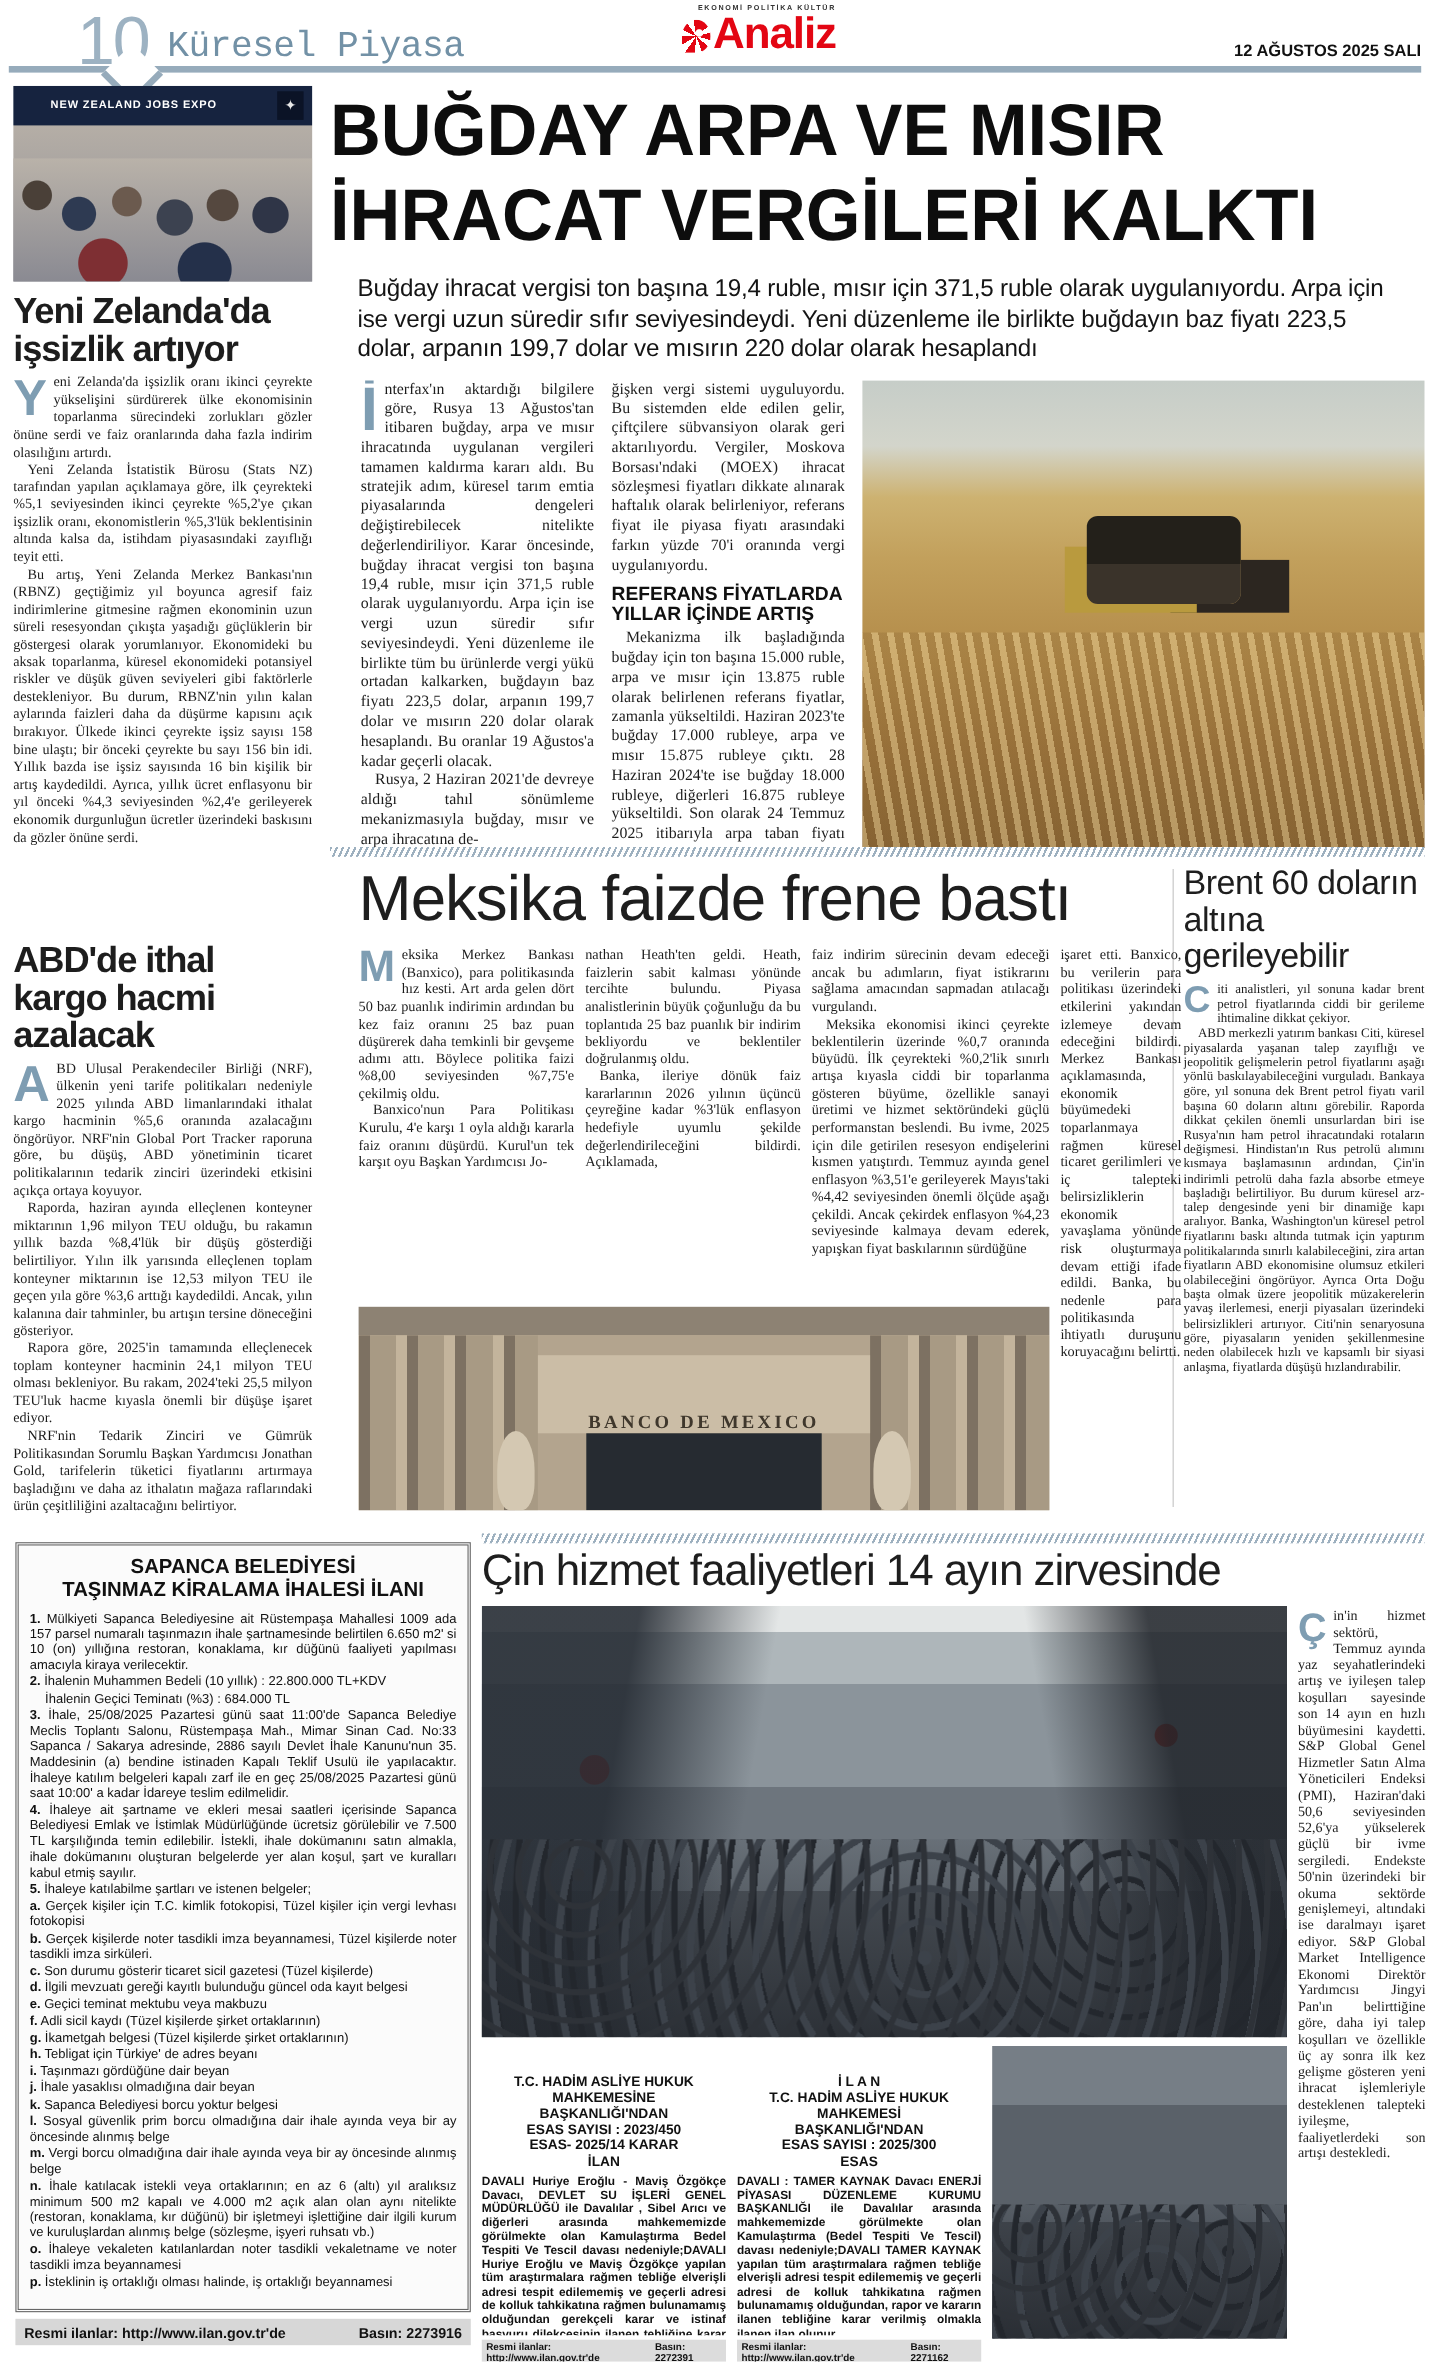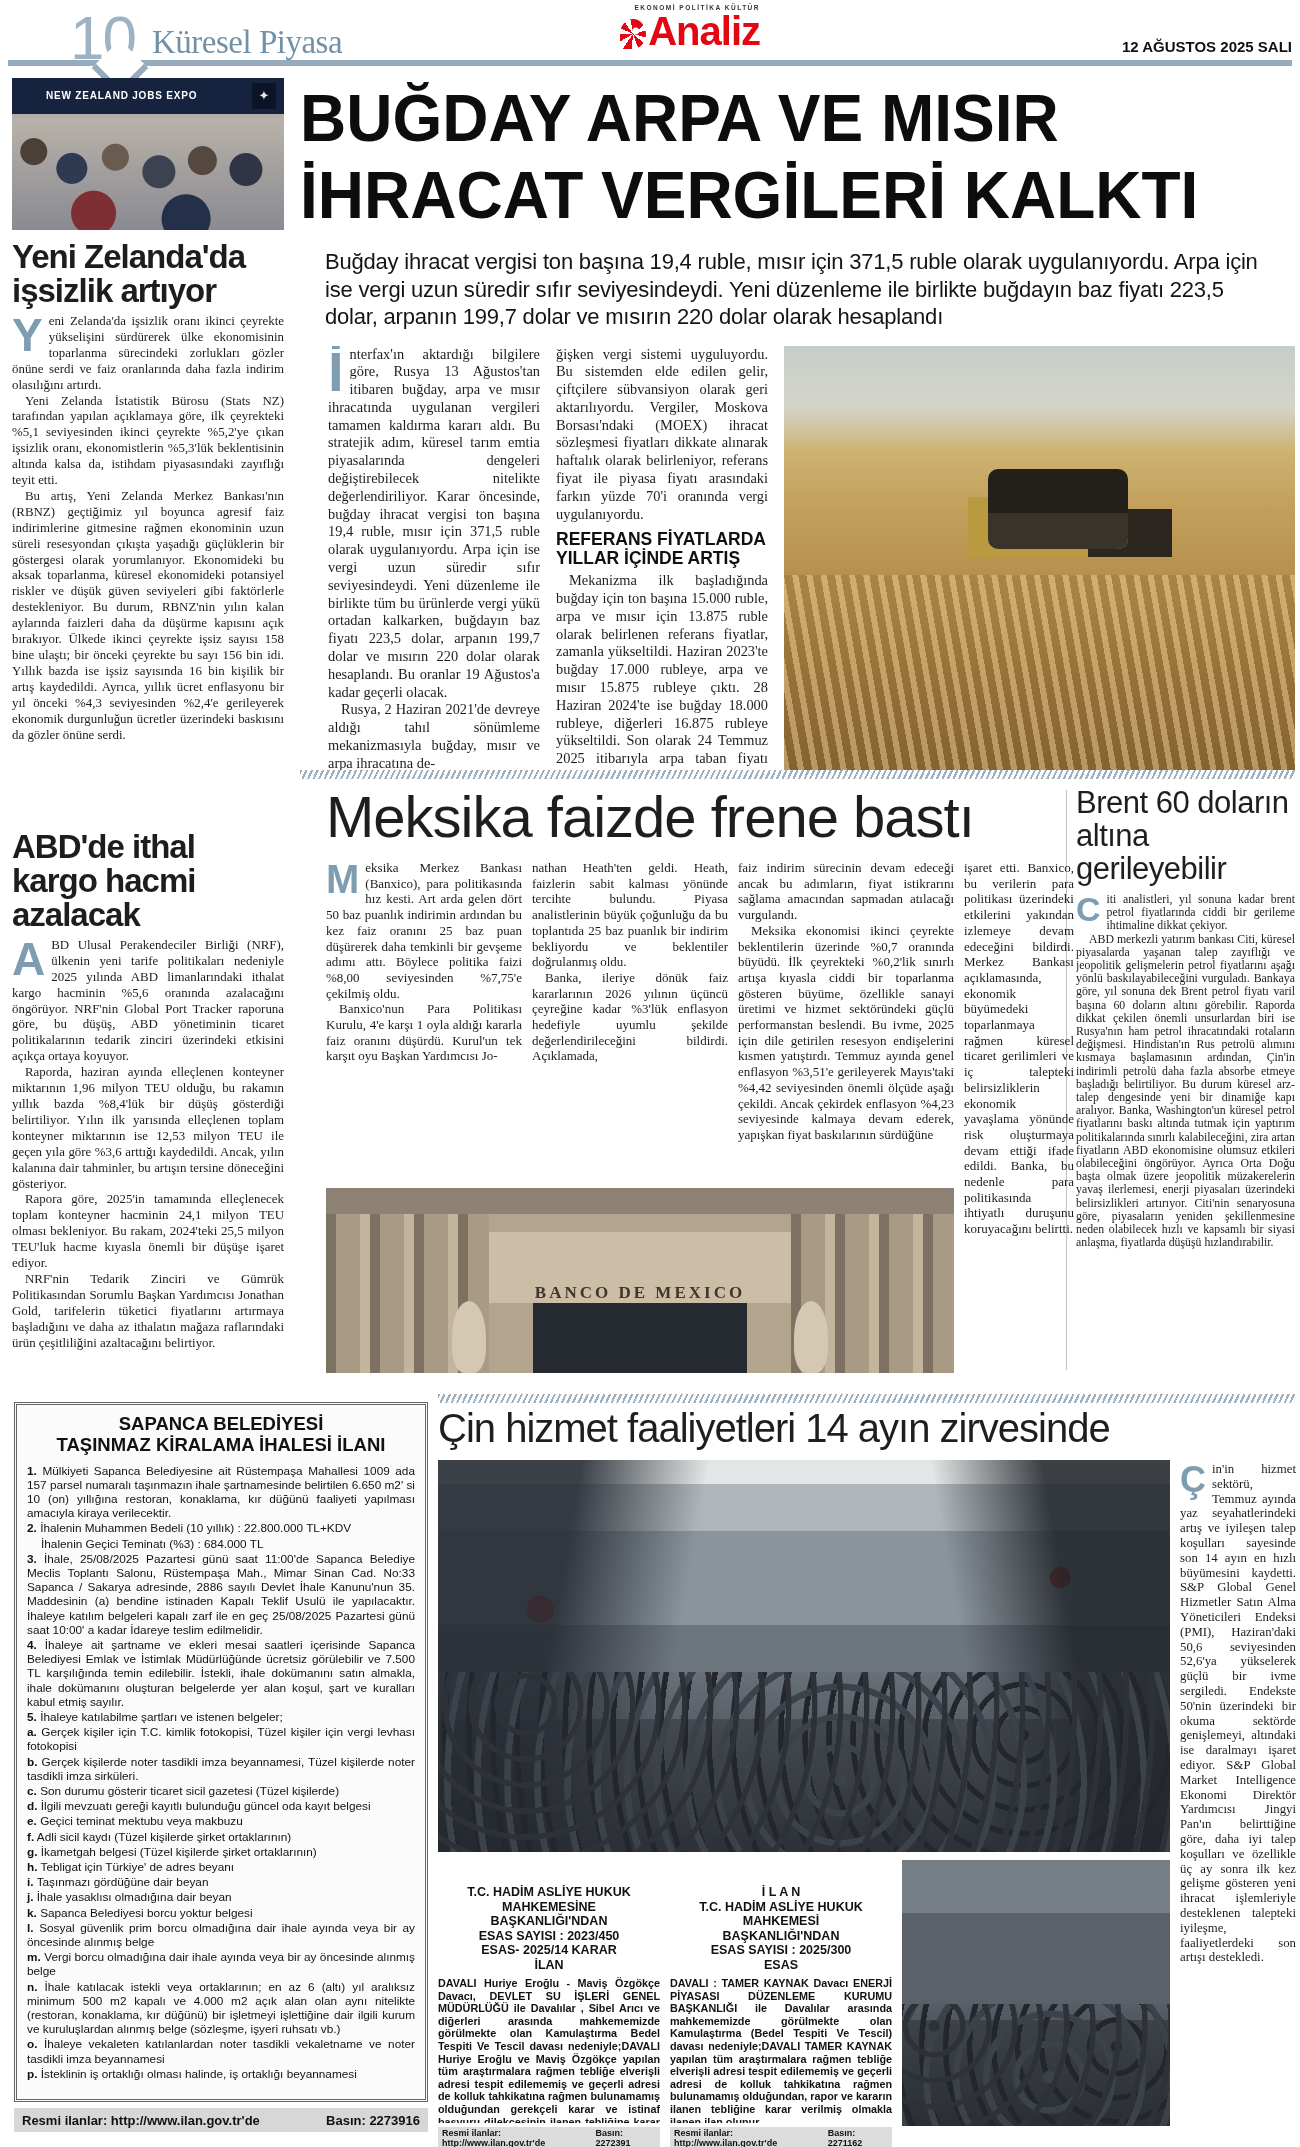--- a/index.html
+++ b/index.html
@@ -2,21 +2,21 @@
 <html><head>
 <meta charset="utf-8">
 <style>
   html,body{margin:0;padding:0;background:#ffffff;}
   #page{position:relative;width:1300px;height:2147px;background:#fff;overflow:hidden;
         font-family:"Liberation Serif","DejaVu Serif",serif;color:#1c1c1c;}
   
   #hdr{position:absolute;left:0;top:0;width:1300px;height:70px;}
   #hdr-num{position:absolute;left:70px;top:2px;font-family:"Liberation Sans",sans-serif;
            font-size:62px;color:#9db2c2;letter-spacing:-2px;}
-  #hdr-sec{position:absolute;left:152px;top:24px;font-family:Liberation Serif, serif;
+  #hdr-sec{position:absolute;left:152px;top:24px;font-family:Liberation Mono, monospace;
            font-size:33px;color:#7291a6;letter-spacing:-0.5px;}
   #hdr-logo{position:absolute;left:560px;top:4px;width:200px;text-align:right;}
   #hdr-logo .tag{display:block;font-family:"Liberation Sans",sans-serif;font-size:6.5px;
            letter-spacing:1.5px;color:#333;font-weight:bold;}
   #hdr-logo .word{font-family:"Liberation Sans",sans-serif;font-weight:bold;font-size:40px;
            color:#e30613;letter-spacing:-1px;line-height:1;}
   .logo-swoosh{display:inline-block;width:26px;height:30px;vertical-align:-4px;margin-right:2px;
            background:radial-gradient(circle at 60% 40%,#fff 0 3px,transparent 4px),
                       repeating-conic-gradient(from 20deg,#e30613 0 30deg,#fff 30deg 55deg);
            border-radius:50% 50% 50% 10%;}
@@ -36,21 +36,21 @@
            line-height:1.08;color:#101010;margin:7px 0 4px 0 !important;text-align:left !important;
            text-indent:0 !important;}
   .hatch{position:absolute;height:9px;
          background:repeating-linear-gradient(115deg,#9db0bf 0 2px,#ffffff 2px 5px);}
   .vrule{position:absolute;width:1px;background:#c2c2c2;}
   .ph{position:relative;overflow:hidden;}
   .footer-bar{background:#d7d7d7;display:flex;justify-content:space-between;align-items:center;
          font-family:"Liberation Sans",sans-serif;font-weight:bold;color:#111;padding:0 8px;}
   
   #sidebar{position:absolute;left:12px;top:78px;width:272px;height:1318px;overflow:hidden;}
-  #nz-photo{width:272px;height:152px;background:linear-gradient(180deg,#98a3ae 0,#98a3ae 36px,#b5aea6 36px,#8d8e95 100%);}
+  #nz-photo{width:272px;height:178px;background:linear-gradient(180deg,#98a3ae 0,#98a3ae 36px,#b5aea6 36px,#8d8e95 100%);}
   #nz-photo .banner{position:absolute;top:0;left:0;right:0;height:36px;background:#16233f;}
   #nz-photo .banner span{position:absolute;left:34px;top:12px;color:#fff;font-size:10px;
         font-weight:bold;letter-spacing:.8px;font-family:"Liberation Sans",sans-serif;}
   #nz-photo .fern{position:absolute;right:8px;top:5px;width:24px;height:26px;background:#0b1326;
         color:#e8e8e8;font-size:13px;text-align:center;line-height:26px;}
   #nz-photo .crowd{position:absolute;left:0;right:0;bottom:0;height:112px;
      background:
       radial-gradient(circle at 8% 30%,#4a4038 0 13px,transparent 14px),
       radial-gradient(circle at 22% 45%,#2e3a52 0 15px,transparent 16px),
       radial-gradient(circle at 38% 35%,#6b5a4e 0 13px,transparent 14px),

